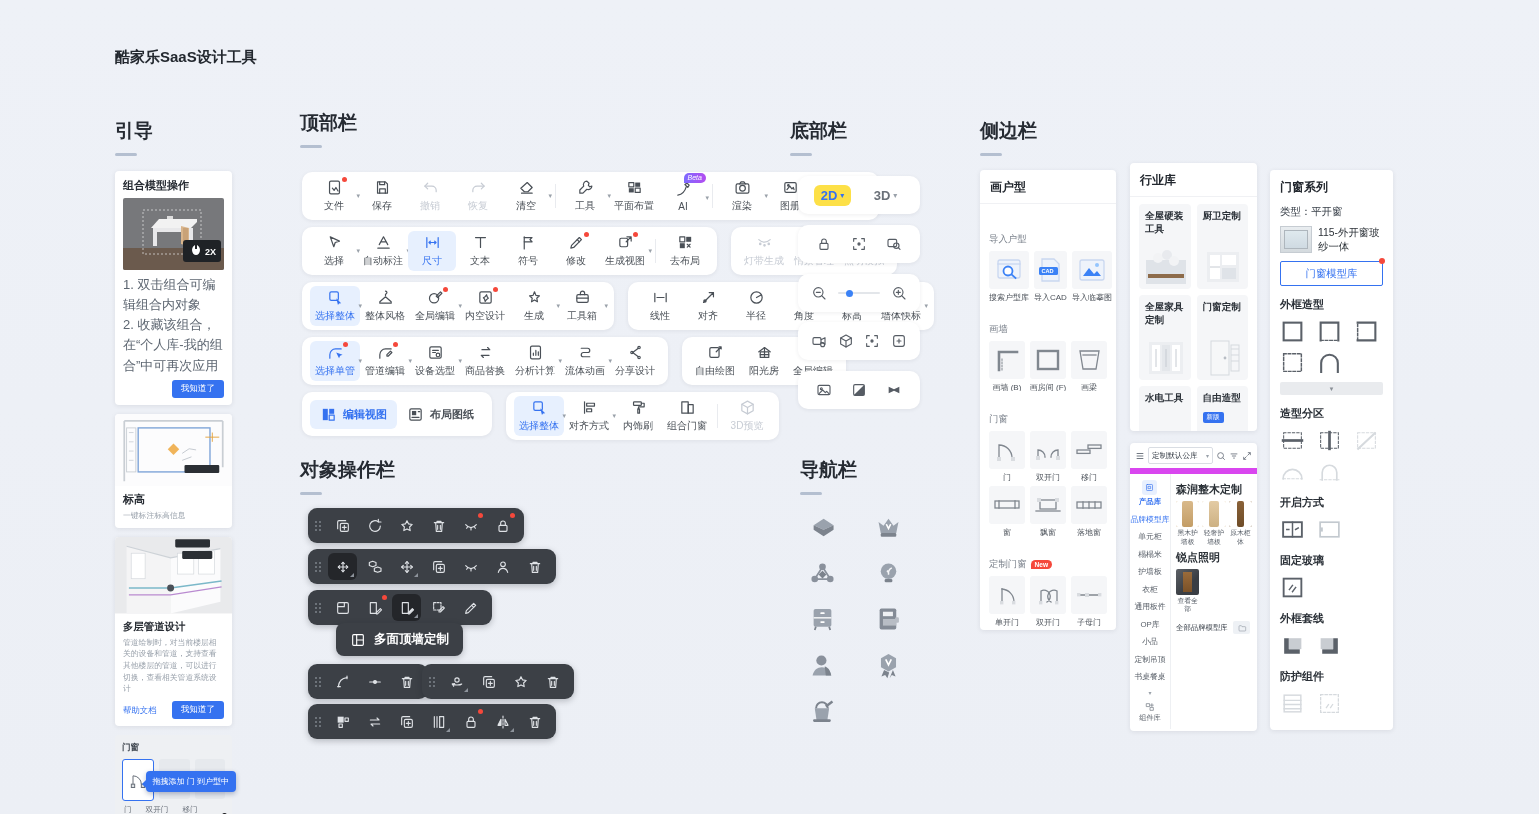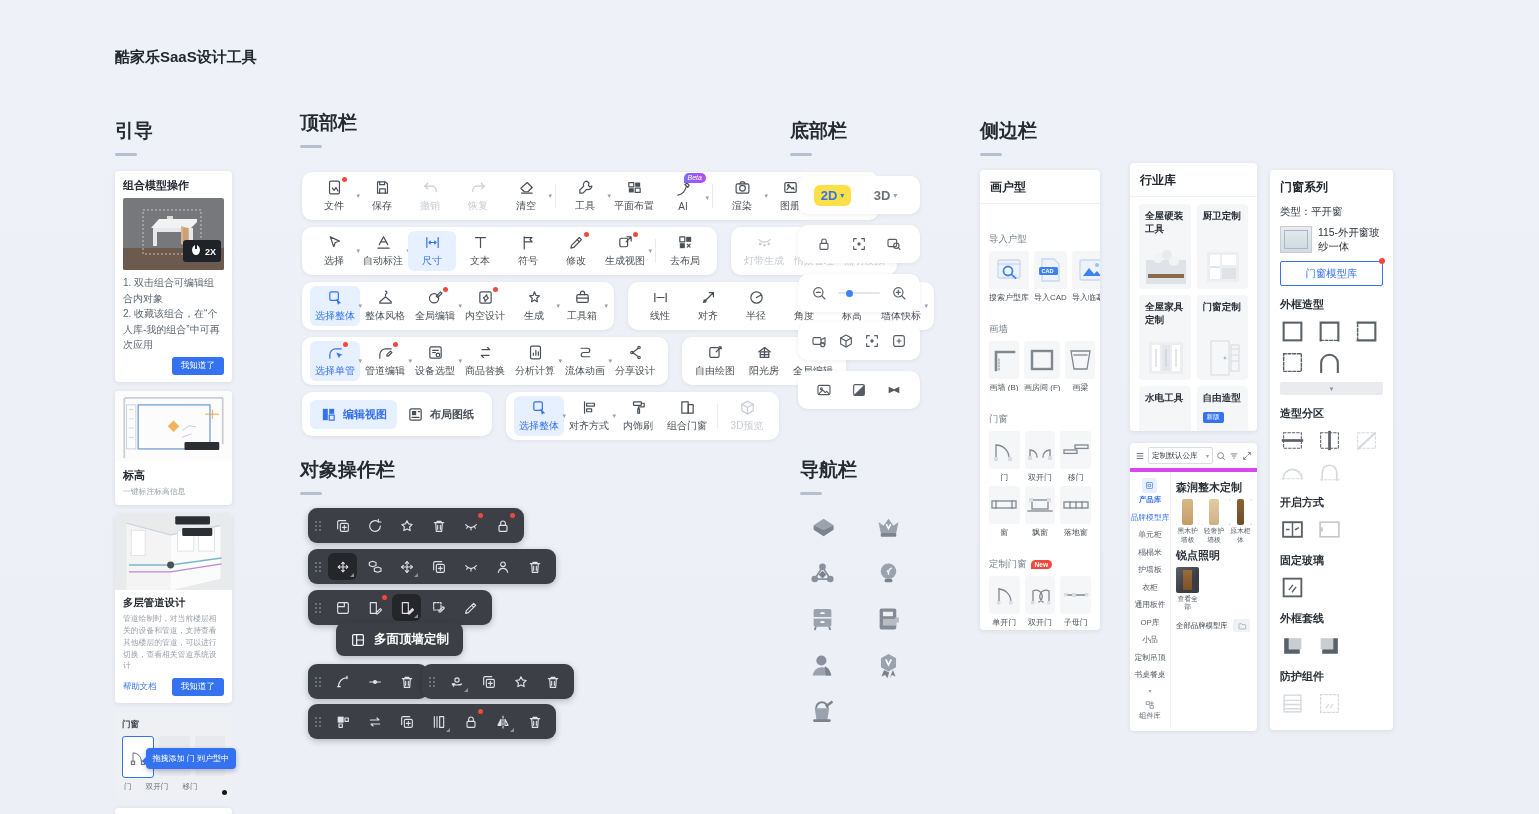--- a/index.html
+++ b/index.html
@@ -53,21 +53,21 @@
   
   .nav-grid{position:absolute;display:grid;grid-template-columns:repeat(2,48px);gap:15px 18px;}
   .nav-ic{width:31px;height:31px;cursor:pointer;}
   .nav-ic svg{width:31px;height:31px;display:block;}
 
   
   .guide-col{position:absolute;left:115px;top:171px;width:117px;display:flex;flex-direction:column;gap:9px;}
   .gcard{background:#fff;border-radius:4px;box-shadow:0 1px 5px rgba(30,35,44,.09);overflow:hidden;font-size:9px;}
   .gcard .pad{padding:7px 8px;}
   .gc-title{font-size:11px;font-weight:700;color:#272c33;}
-  .gc-tips{margin-top:5px;color:#5d6671;font-size:10px;line-height:1.55;}
+  .gc-tips{margin-top:5px;color:#5d6671;font-size:13px;line-height:1.55;}
   .gbtn{display:inline-block;background:#3572f0;color:#fff;padding:3px 9px;border-radius:3px;font-size:8.6px;cursor:pointer;}
   .gc-desc{color:#99a1ab;font-size:7.8px;line-height:1.5;margin-top:3px;}
   .glink{color:#3572f0;font-size:8.4px;cursor:pointer;}
   .gimg{display:block;width:100%;}
   .g4{background:#eef0f3;position:relative;padding:7px;border-radius:4px;}
   .g4 .hd{font-size:8.6px;font-weight:700;color:#3c434c;margin-bottom:5px;}
   .g4-tiles{display:flex;gap:5px;}
   .g4-tile{width:32px;height:40px;border-radius:3px;display:flex;align-items:center;justify-content:center;background:#e6e9ed;}
   .g4-tile.sel{background:#fff;border:1.5px solid #3572f0;}
   .g4-lbls{display:flex;gap:14px;margin:4px 2px 0;color:#6a717b;font-size:7.6px;}
@@ -92,21 +92,21 @@
   .fp-tile{cursor:pointer;}
   .fp-art{height:38px;background:#f5f6f8;border-radius:3px;display:flex;align-items:center;justify-content:center;color:#80878f;}
   .fp-art svg{width:30px;height:26px;}
   .fp-lbl{font-size:8px;color:#4c525a;text-align:center;margin-top:3px;height:9px;white-space:nowrap;overflow:hidden;}
   .ind-grid{display:grid;grid-template-columns:1fr 1fr;gap:6px;}
   .ind-card{position:relative;height:73px;background:#f5f6f8;border-radius:4px;padding:6px;cursor:pointer;overflow:hidden;}
   .ind-lbl{font-size:9.6px;font-weight:700;color:#2b3138;line-height:1.35;width:46px;position:relative;z-index:2;}
   .badge-newver{display:inline-block;background:#3572f0;color:#fff;font-size:6.6px;padding:1px 4px;border-radius:2px;margin-top:3px;position:relative;z-index:2;}
   .ind-art{position:absolute;right:3px;bottom:3px;width:44px;height:40px;z-index:1;}
   
-  .lib-top{display:flex;align-items:center;gap:3px;padding:4px 5px;border-bottom:4px solid #d946ef;color:#737a84;}
+  .lib-top{display:flex;align-items:center;gap:3px;padding:4px 5px;border-bottom:6px solid #d946ef;color:#737a84;}
   .lib-top svg{width:10px;height:10px;flex:none;}
   .lib-sel{flex:1;display:flex;align-items:center;justify-content:space-between;border:1px solid #d9dde3;border-radius:2px;height:15px;padding:0 3px;font-size:7.6px;color:#3c434c;}
   .lib-sel .c{font-size:6px;color:#9aa1aa;}
   .lib-body{display:flex;height:255px;}
   .lib-rail{width:40px;border-right:1px solid #eef0f3;display:flex;flex-direction:column;align-items:center;gap:6.5px;padding:6px 0;overflow:hidden;flex:none;}
   .lib-prod{display:flex;flex-direction:column;align-items:center;gap:2px;color:#3572f0;font-size:7.4px;font-weight:700;}
   .lib-prod .bx{width:15px;height:15px;border-radius:3px;background:#e8f0fe;display:flex;align-items:center;justify-content:center;}
   .lib-prod .bx svg{width:9px;height:9px;}
   .lib-it{font-size:7.8px;color:#565d66;white-space:nowrap;cursor:pointer;}
   .lib-it.active{color:#3572f0;}
@@ -1241,21 +1241,21 @@
           </svg>
       </div>
       <div class="g5-tip">
         <div class="t1">第四步：添加门板</div>
         <div class="t2">在列表中选择款式，试一试添加门板吧</div>
       </div>
 
     </div>
   </div>
 
-  <div class="panel" id="panel-floorplan" style="left:980px;top:170px;width:120px;height:460px">
+  <div class="panel" id="panel-floorplan" style="left:980px;top:170px;width:136px;height:460px">
     <div class="p-title">画户型</div>
     <div class="p-pad" id="fp-body">
         <div class="p-seclbl">
           <span>导入户型</span>
         </div>
         <div class="fp-grid">
           <div class="fp-tile">
             <div class="fp-art">
               <svg viewBox="0 0 30 26" fill="none" stroke="currentColor" stroke-width="1.3" stroke-linecap="square">
                 <rect x="4" y="3" width="22" height="18" rx="2" fill="#eef3fb" stroke="#c9d7f0"></rect>

